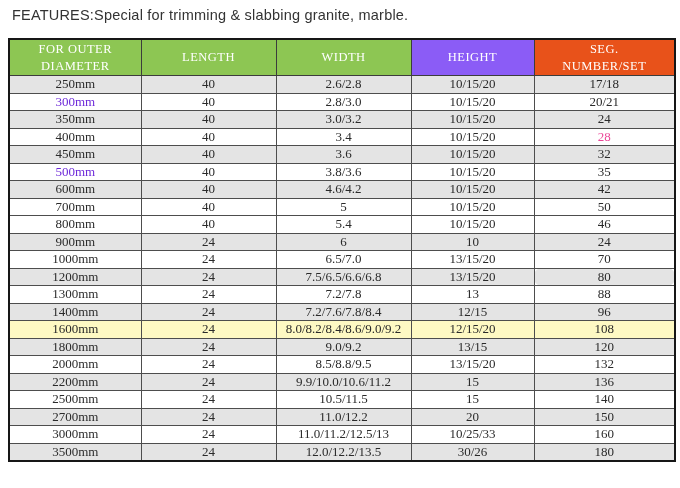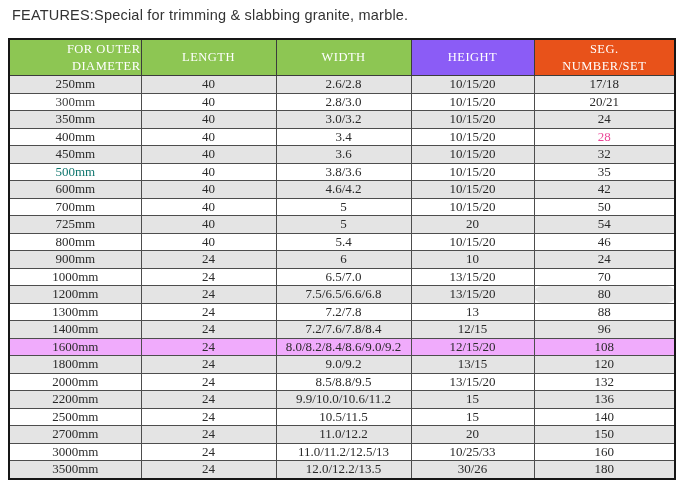--- a/index.html
+++ b/index.html
@@ -66,39 +66,39 @@
   <table class="spec">
     <colgroup>
       <col style="width:132px">
       <col style="width:135px">
       <col style="width:135px">
       <col style="width:123px">
       <col style="width:141px">
     </colgroup>
     <thead>
       <tr id="head-row">
-          <th style="background: rgb(141, 198, 83); color: rgb(255, 255, 255); text-align: right;">FOR OUTER
+          <th style="background: rgb(141, 198, 83); color: rgb(255, 255, 255);">FOR OUTER
 DIAMETER</th>
           <th style="background: rgb(141, 198, 83); color: rgb(255, 255, 255);">LENGTH</th>
           <th style="background: rgb(141, 198, 83); color: rgb(255, 255, 255);">WIDTH</th>
           <th style="background: #8b5cf6; color: rgb(255, 255, 255);">HEIGHT</th>
           <th style="background: rgb(232, 82, 26); color: rgb(255, 255, 255);">SEG.
 NUMBER/SET</th>
         </tr>
     </thead>
     <tbody id="body-rows">
         <tr style="background: rgb(228, 228, 228);">
           <td style="color: rgb(42, 42, 42);">250mm</td>
           <td style="color: rgb(42, 42, 42);">40</td>
           <td style="color: rgb(42, 42, 42);">2.6/2.8</td>
           <td style="color: rgb(42, 42, 42);">10/15/20</td>
           <td style="color: rgb(42, 42, 42);">17/18</td>
         </tr>
         <tr style="background: rgb(255, 255, 255);">
-          <td style="color: #404040;">300mm</td>
+          <td style="color: #6d28d9;">300mm</td>
           <td style="color: rgb(42, 42, 42);">40</td>
           <td style="color: rgb(42, 42, 42);">2.8/3.0</td>
           <td style="color: rgb(42, 42, 42);">10/15/20</td>
           <td style="color: rgb(42, 42, 42);">20/21</td>
         </tr>
         <tr style="background: rgb(228, 228, 228);">
           <td style="color: rgb(42, 42, 42);">350mm</td>
           <td style="color: rgb(42, 42, 42);">40</td>
           <td style="color: rgb(42, 42, 42);">3.0/3.2</td>
           <td style="color: rgb(42, 42, 42);">10/15/20</td>
@@ -112,46 +112,39 @@
           <td style="color: #ec4899;">28</td>
         </tr>
         <tr style="background: rgb(228, 228, 228);">
           <td style="color: rgb(42, 42, 42);">450mm</td>
           <td style="color: rgb(42, 42, 42);">40</td>
           <td style="color: rgb(42, 42, 42);">3.6</td>
           <td style="color: rgb(42, 42, 42);">10/15/20</td>
           <td style="color: rgb(42, 42, 42);">32</td>
         </tr>
         <tr style="background: rgb(255, 255, 255);">
-          <td style="color: #0f766e;">500mm</td>
+          <td style="color: #6d28d9;">500mm</td>
           <td style="color: rgb(42, 42, 42);">40</td>
           <td style="color: rgb(42, 42, 42);">3.8/3.6</td>
           <td style="color: rgb(42, 42, 42);">10/15/20</td>
           <td style="color: rgb(42, 42, 42);">35</td>
         </tr>
         <tr style="background: rgb(228, 228, 228);">
           <td style="color: rgb(42, 42, 42);">600mm</td>
           <td style="color: rgb(42, 42, 42);">40</td>
           <td style="color: rgb(42, 42, 42);">4.6/4.2</td>
           <td style="color: rgb(42, 42, 42);">10/15/20</td>
           <td style="color: rgb(42, 42, 42);">42</td>
         </tr>
         <tr style="background: rgb(255, 255, 255);">
           <td style="color: rgb(42, 42, 42);">700mm</td>
           <td style="color: rgb(42, 42, 42);">40</td>
           <td style="color: rgb(42, 42, 42);">5</td>
           <td style="color: rgb(42, 42, 42);">10/15/20</td>
           <td style="color: rgb(42, 42, 42);">50</td>
-        </tr>
-        <tr style="background: rgb(228, 228, 228);">
-          <td style="color: rgb(42, 42, 42);">725mm</td>
-          <td style="color: rgb(42, 42, 42);">40</td>
-          <td style="color: rgb(42, 42, 42);">5</td>
-          <td style="color: rgb(42, 42, 42);">20</td>
-          <td style="color: rgb(42, 42, 42);">54</td>
         </tr>
         <tr style="background: rgb(255, 255, 255);">
           <td style="color: rgb(42, 42, 42);">800mm</td>
           <td style="color: rgb(42, 42, 42);">40</td>
           <td style="color: rgb(42, 42, 42);">5.4</td>
           <td style="color: rgb(42, 42, 42);">10/15/20</td>
           <td style="color: rgb(42, 42, 42);">46</td>
         </tr>
         <tr style="background: rgb(228, 228, 228);">
           <td style="color: rgb(42, 42, 42);">900mm</td>
@@ -181,21 +174,21 @@
           <td style="color: rgb(42, 42, 42);">13</td>
           <td style="color: rgb(42, 42, 42);">88</td>
         </tr>
         <tr style="background: rgb(228, 228, 228);">
           <td style="color: rgb(42, 42, 42);">1400mm</td>
           <td style="color: rgb(42, 42, 42);">24</td>
           <td style="color: rgb(42, 42, 42);">7.2/7.6/7.8/8.4</td>
           <td style="color: rgb(42, 42, 42);">12/15</td>
           <td style="color: rgb(42, 42, 42);">96</td>
         </tr>
-        <tr style="background: #f0abfc; margin-top: 32px;">
+        <tr style="background: #fef9c3; margin-top: 32px;">
           <td style="color: rgb(42, 42, 42);">1600mm</td>
           <td style="color: rgb(42, 42, 42);">24</td>
           <td style="color: rgb(42, 42, 42);">8.0/8.2/8.4/8.6/9.0/9.2</td>
           <td style="color: rgb(42, 42, 42);">12/15/20</td>
           <td style="color: rgb(42, 42, 42);">108</td>
         </tr>
         <tr style="background: rgb(228, 228, 228);">
           <td style="color: rgb(42, 42, 42);">1800mm</td>
           <td style="color: rgb(42, 42, 42);">24</td>
           <td style="color: rgb(42, 42, 42);">9.0/9.2</td>

